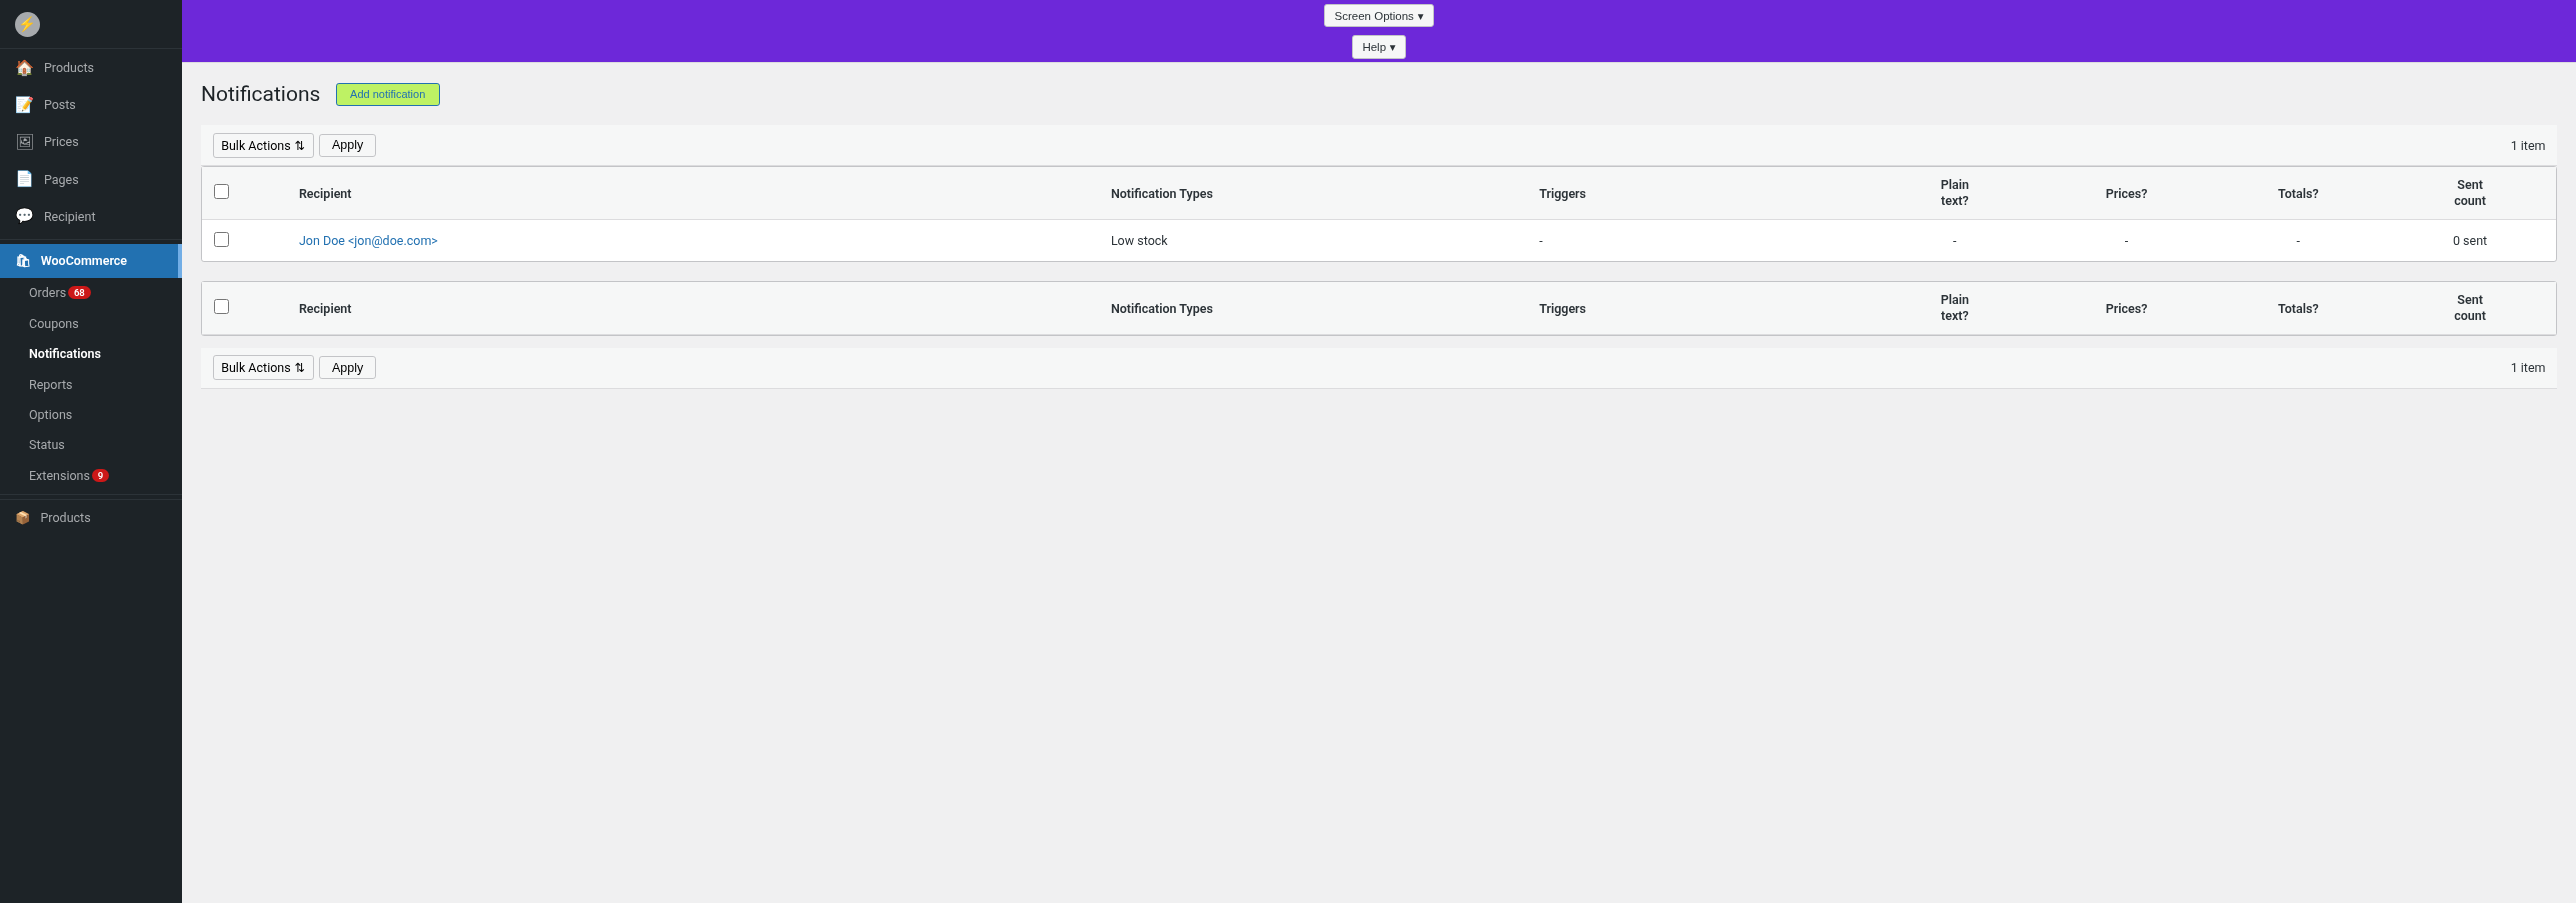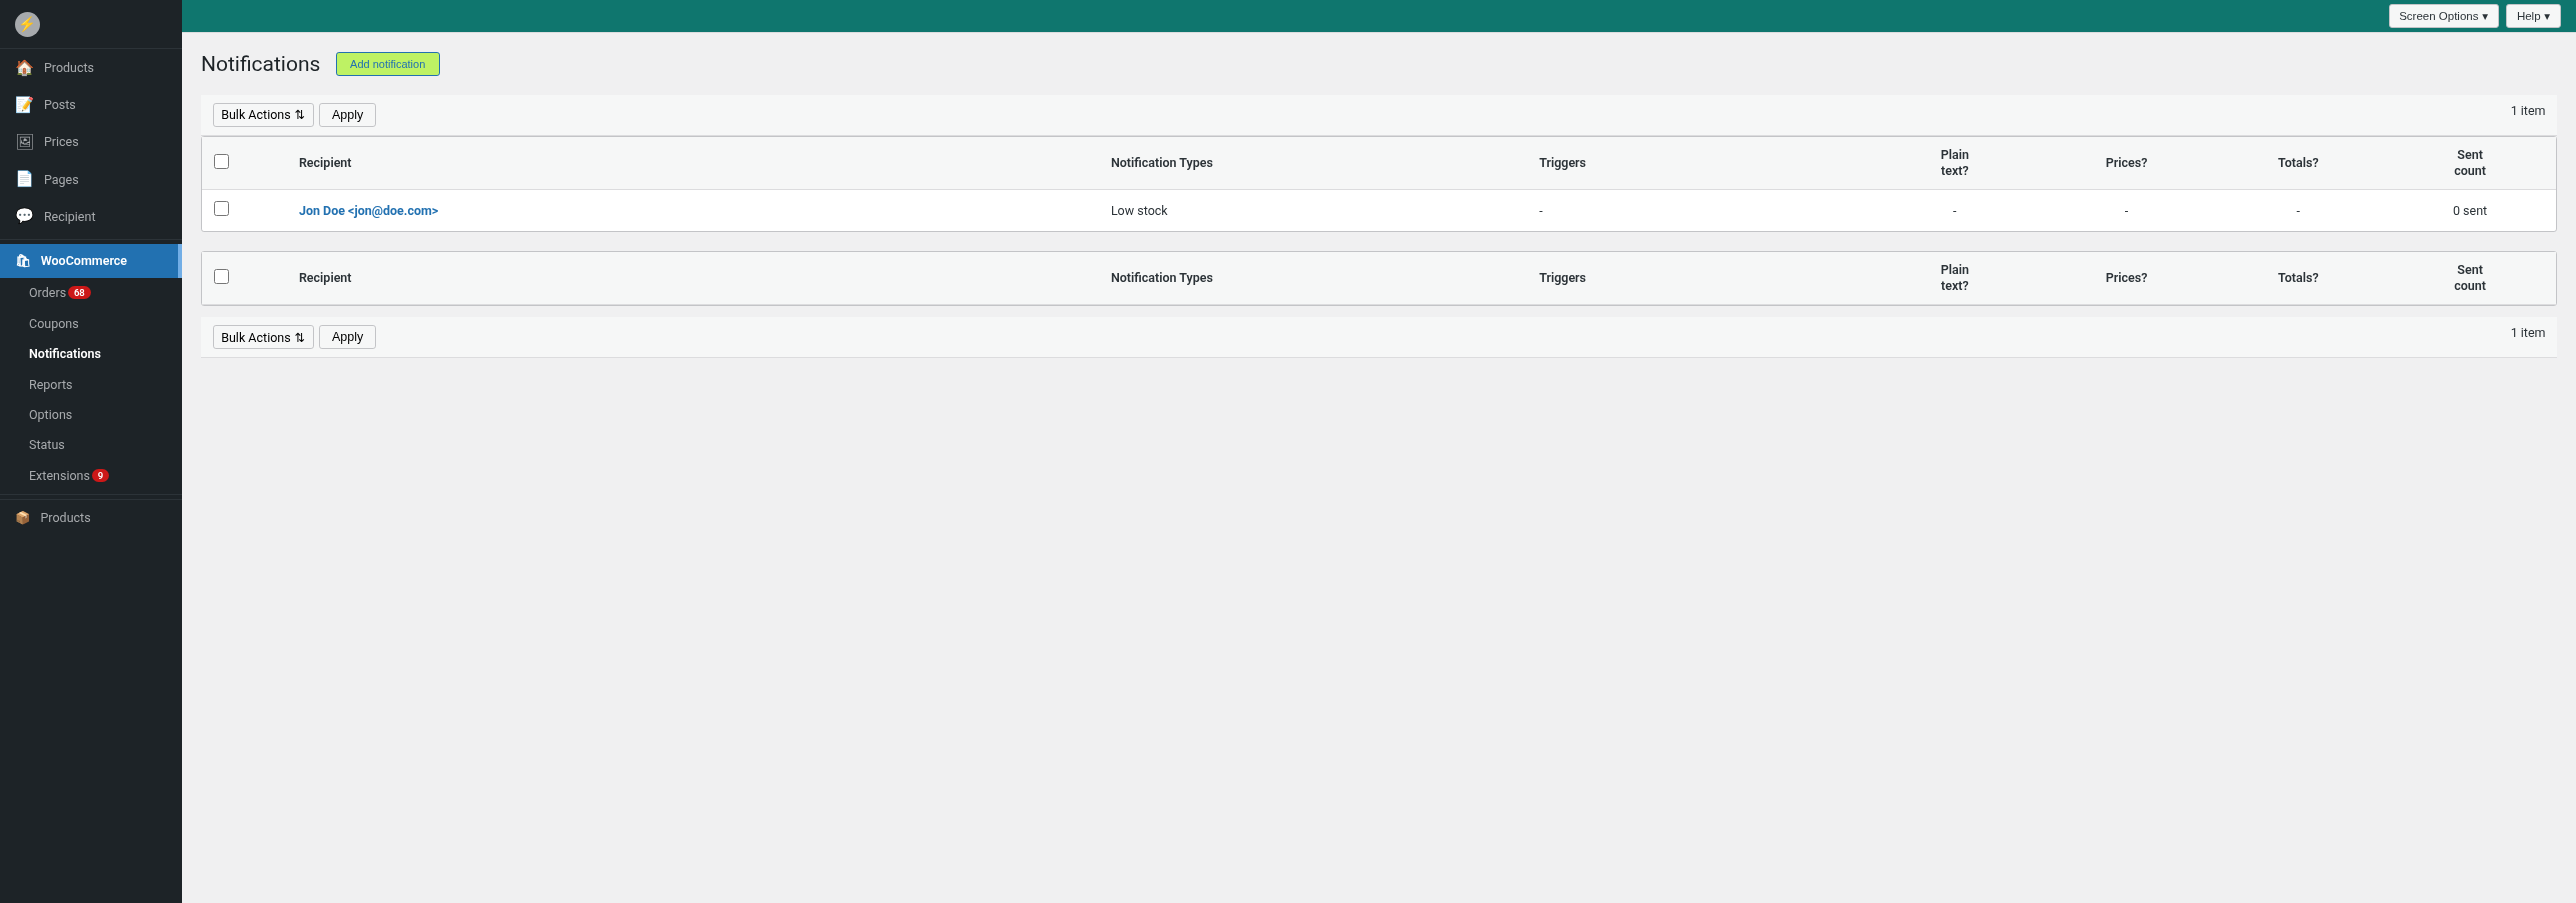--- a/index.html
+++ b/index.html
@@ -91,28 +91,28 @@
     .sidebar-sub-item.active { color: #fff; font-weight: 600; }
 
     
     #main {
       flex: 1;
       display: flex;
       flex-direction: column;
       overflow: hidden;
     }
     #topbar {
-      background: #0f766e;
-      display: flex;
-      align-items: center;
-      justify-content: flex-end;
+      background: #6d28d9;
+      display: flex;
+      align-items: center;
       padding: 3.8px 15.3px;
       gap: 7.7px;
       border-bottom: 1px solid #dcdcde;
       min-height: 33px;
+      flex-direction: column;
     }
     .topbar-btn {
       background: #f6f7f7;
       border: 1px solid #c3c4c7;
       border-radius: 2.9px;
       padding: 3.8px 9.6px;
       font-size: 11.5px;
       cursor: pointer;
       display: flex;
       align-items: center;
@@ -152,20 +152,21 @@
     
     .table-section {
       background: #fff;
       border: 1px solid #c3c4c7;
       border-radius: 2.9px;
       margin-bottom: 19px;
     }
 
     .table-toolbar {
       display: flex;
+      align-items: center;
       justify-content: space-between;
       padding: 7.7px 11.5px;
       background: #f6f7f7;
       border-bottom: 1px solid #dcdcde;
     }
     .toolbar-left { display: flex; align-items: center; gap: 5.8px; }
     .toolbar-right { font-size: 12.5px; color: #2c3338; margin-left: 26px; }
 
     .bulk-select {
       background: #f6f7f7;
@@ -224,21 +225,21 @@
     .notif-table th.col-sent {
       text-align: center;
     }
     .notif-table td.col-plain,
     .notif-table td.col-prices,
     .notif-table td.col-totals,
     .notif-table td.col-sent {
       text-align: center;
     }
 
-    .recipient-link { color: #2271b1; font-weight: 700; text-decoration: none; cursor: pointer; }
+    .recipient-link { color: #2271b1; font-weight: 400; text-decoration: none; cursor: pointer; }
 
     input[type="checkbox"] {
       width: 15.3px;
       height: 15.3px;
       cursor: pointer;
     }
 
     .two-line-header { line-height: 1.3; }
 
     

